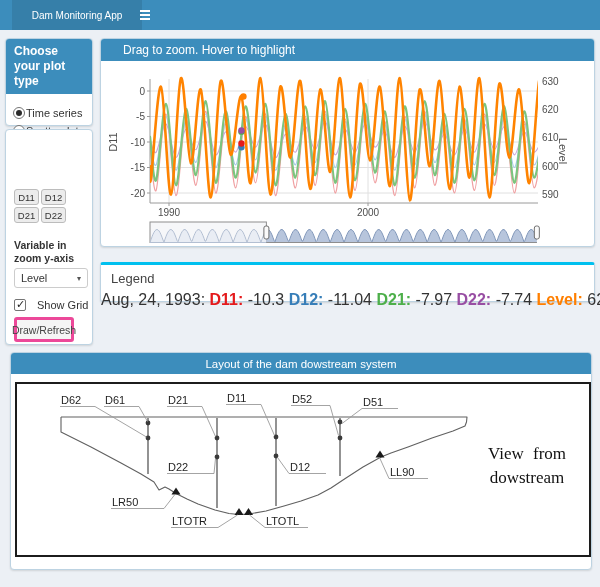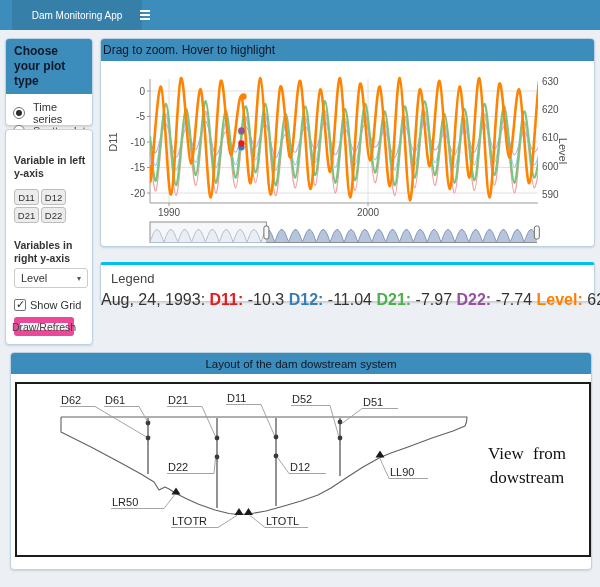--- a/index.html
+++ b/index.html
@@ -5,44 +5,44 @@
   *{margin:0;padding:0;box-sizing:border-box}
   html,body{width:600px;height:587px}
   body{background:#ecf0f5;font-family:"Liberation Sans","DejaVu Sans",sans-serif;position:relative;overflow:hidden;color:#333}
   .navbar{position:absolute;left:0;top:0;width:600px;height:30px;background:#3c8dbc}
   .navbar .logo{position:absolute;left:12px;top:0;width:130px;height:30px;background:#367fa9;color:#fff;
     font-size:10px;display:flex;align-items:center;justify-content:center;white-space:nowrap}
   .nav-toggle{position:absolute;left:131px;top:0;width:28px;height:30px;display:flex;align-items:center;justify-content:center;cursor:pointer}
   .bars{display:flex;flex-direction:column;gap:2px}
   .bars i{display:block;width:10px;height:2px;background:#fff}
   .panel,.box{position:absolute;background:#fff;border:1px solid #bdd3e2;border-radius:4px;box-shadow:0 1px 2px rgba(0,0,0,.12)}
-  .panel-hd{background:#3c8dbc;color:#0f172a;font-weight:700;font-size:12px;line-height:15px;padding:5px 8px;border-radius:3px 3px 0 0}
+  .panel-hd{background:#3c8dbc;color:#ffffff;font-weight:700;font-size:12px;line-height:15px;padding:5px 8px;border-radius:3px 3px 0 0}
   .panel-hd.small{font-size:11.5px;padding:3px 8px;line-height:14px}
   #panel-plot-type{left:5px;top:38px;width:88px;height:88px}
   .radio-list{padding:10px 7px 0}
-  .radio-row{display:flex;align-items:center;gap:8px;font-size:11px;color:#333;height:18px;cursor:pointer}
+  .radio-row{display:flex;align-items:center;gap:1px;font-size:11px;color:#333;height:18px;cursor:pointer}
   .radio{flex:0 0 auto;width:12px;height:12px;border:1px solid #757575;border-radius:50%;position:relative;background:#fff}
   .radio.sel::after{content:"";position:absolute;inset:2px;background:#2b2b2b;border-radius:50%}
   #panel-vars{left:5px;top:129px;width:88px;height:216px}
   .lbl{position:absolute;left:8px;font-weight:700;font-size:10.5px;line-height:13px;color:#333}
   #lbl-left{top:24px;width:72px}
   #lbl-right{top:109px;width:72px}
   .btn-grid{position:absolute;left:8px;top:59px;width:78px;display:flex;flex-wrap:wrap;gap:2px}
   .vbtn{width:25px;height:16px;background:#ececec;border:1px solid #bcbcbc;border-radius:3px;font-size:9.5px;color:#333;
     display:flex;align-items:center;justify-content:center;cursor:pointer}
   .select{position:absolute;left:8px;top:138px;width:74px;height:20px;border:1px solid #ccc;border-radius:3px;background:#fff;
     font-size:11px;color:#333;display:flex;align-items:center;justify-content:space-between;padding:0 6px;cursor:pointer}
   .caret{font-size:8px;color:#555}
-  .chk-row{position:absolute;left:8px;top:169px;display:flex;align-items:flex-start;gap:4px;font-size:11px;cursor:pointer}
+  .chk-row{position:absolute;left:8px;top:169px;display:flex;align-items:flex-start;gap:11px;font-size:11px;cursor:pointer}
   .chk{width:12px;height:12px;border:1px solid #757575;background:#fff;position:relative;border-radius:2px}
   .chk.checked::after{content:"\2713";position:absolute;left:1px;top:-2px;font-size:11px;font-weight:700;color:#222}
-  .draw-btn{position:absolute;left:8px;top:187px;width:60px;height:19px;background:#f5f5f5;border:6px solid #ec4899;border-radius:3px;
+  .draw-btn{position:absolute;left:8px;top:187px;width:60px;height:25px;background:#f5f5f5;border:3px solid #ec4899;border-radius:3px;
     font-size:10.5px;color:#444;display:flex;align-items:center;justify-content:center;cursor:pointer}
   #box-chart{left:100px;top:38px;width:495px;height:209px}
-  .box-hd{height:22px;background:#3c8dbc;color:#0f172a;font-size:12px;display:flex;align-items:center;padding:0 2px;border-radius:3px 3px 0 0}
+  .box-hd{height:22px;background:#3c8dbc;color:#ffffff;font-size:12px;display:flex;align-items:center;padding:0 22px;border-radius:3px 3px 0 0}
   .box-hd.center{justify-content:center;font-size:11.5px;height:21px}
   #chart-svg{position:absolute;left:0;top:22px}
   #box-legend{left:100px;top:262px;width:495px;height:40px;border-top:3px solid #00c0ef;border-radius:3px}
   .legend-title{padding:6px 10px 0;font-size:13px;color:#444}
   .legend-line{padding:5px 0 0;font-size:16px;color:#333;white-space:nowrap}
   .legend-line b{font-weight:700}
   #box-layout{left:10px;top:352px;width:582px;height:218px}
   .frame{position:absolute;left:4px;top:29px;width:576px;height:175px;border:2px solid #1c1c1c;background:#fff}
   #diagram-svg{position:absolute;left:-2px;top:-2px}
   .view-note{position:absolute;left:455px;top:58px;width:110px;text-align:center;
@@ -71,28 +71,27 @@
         <span>Time series</span>
       </div>
       <div class="radio-row">
         <span class="radio"></span>
         <span>Scatterplot</span>
       </div>
     </div>
 </div>
 
 <div class="panel" id="panel-vars">
-  <div class="lbl" id="lbl-left">Variable in left y-axis</div>
   <div class="btn-grid" id="var-btns">
       <div class="vbtn">D11</div>
       <div class="vbtn">D12</div>
       <div class="vbtn">D21</div>
       <div class="vbtn">D22</div>
     </div>
-  <div class="lbl" id="lbl-right">Variables in right y-axis</div>
+  <div class="lbl" id="lbl-right">Variable in zoom y-axis</div>
   <div class="select">
     <span>Level</span>
     <span class="caret">▾</span>
   </div>
   <div class="chk-row">
     <span class="chk checked" id="grid-chk"></span>
     <span>Show Grid</span>
   </div>
   <div class="draw-btn">Draw/Refresh</div>
 </div>

